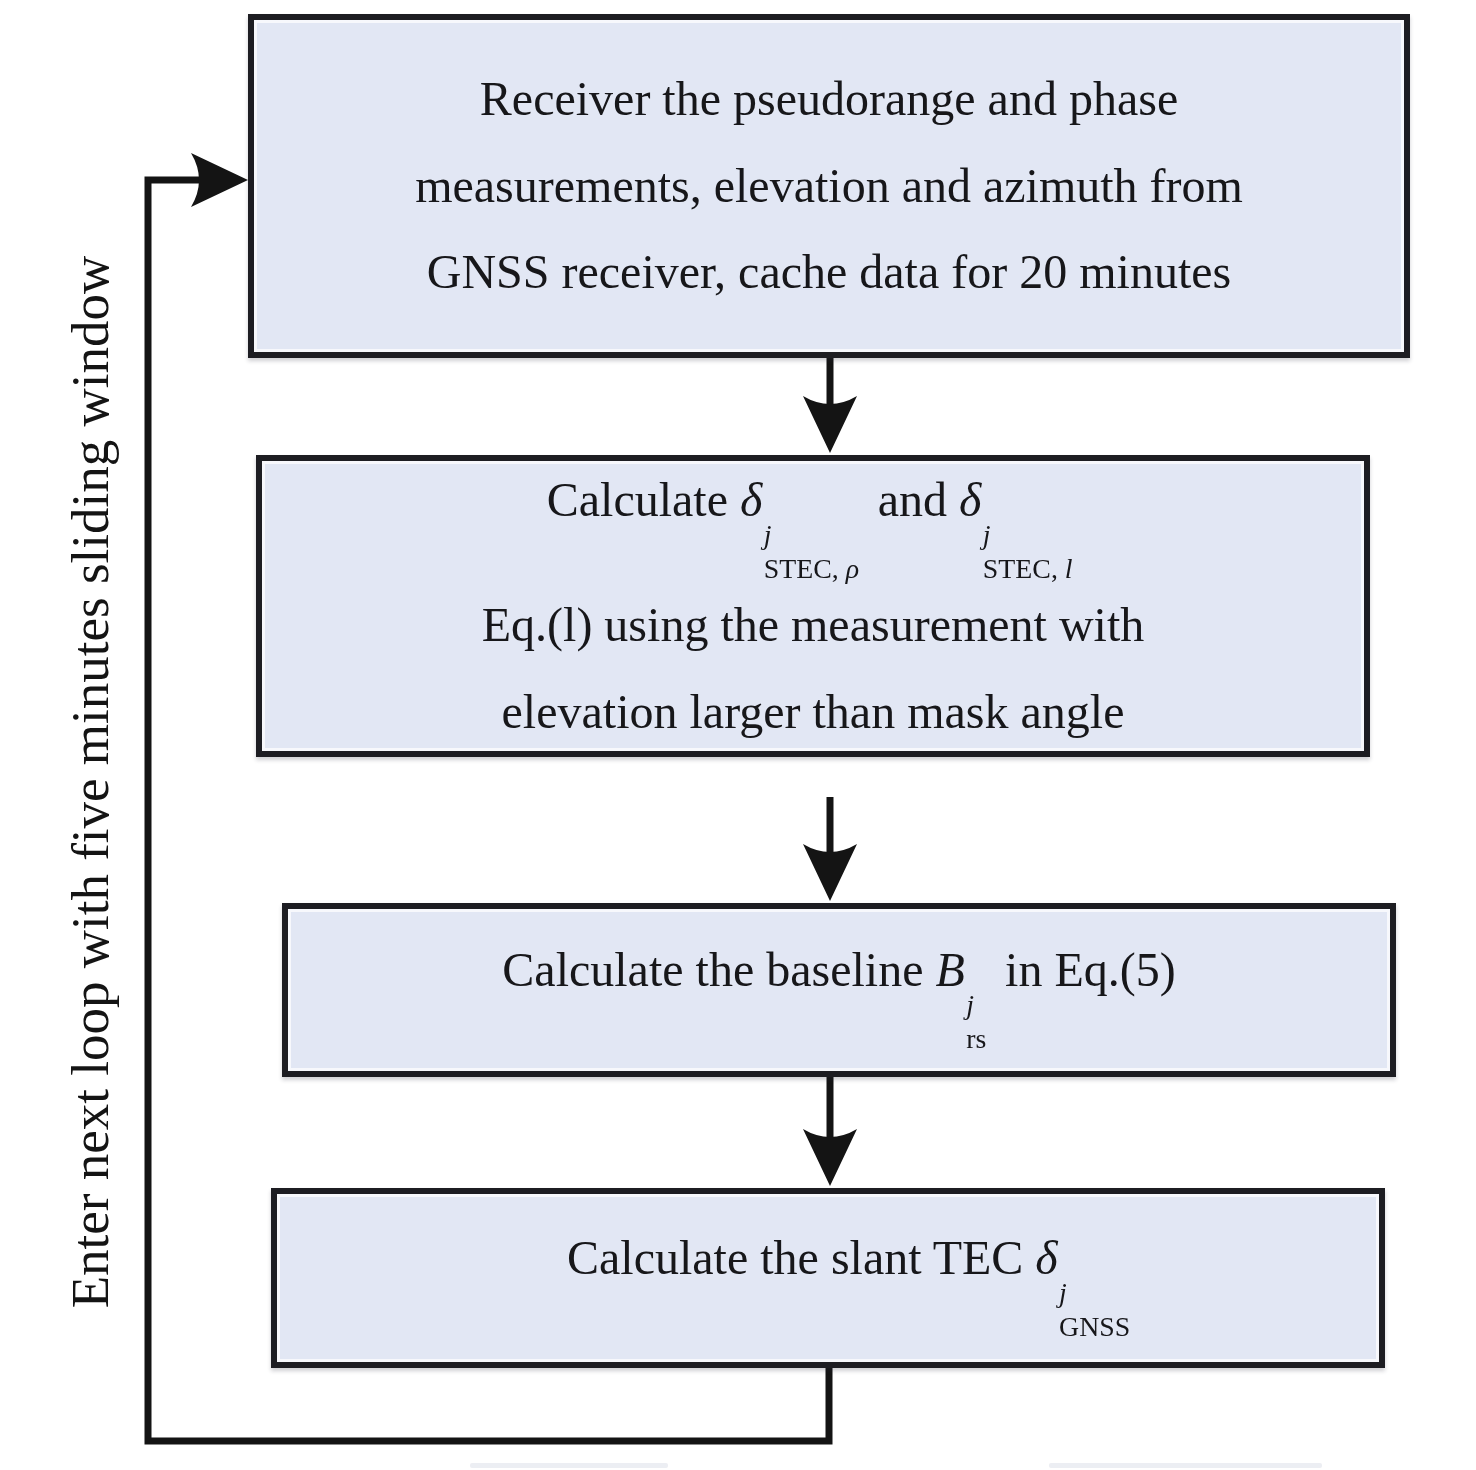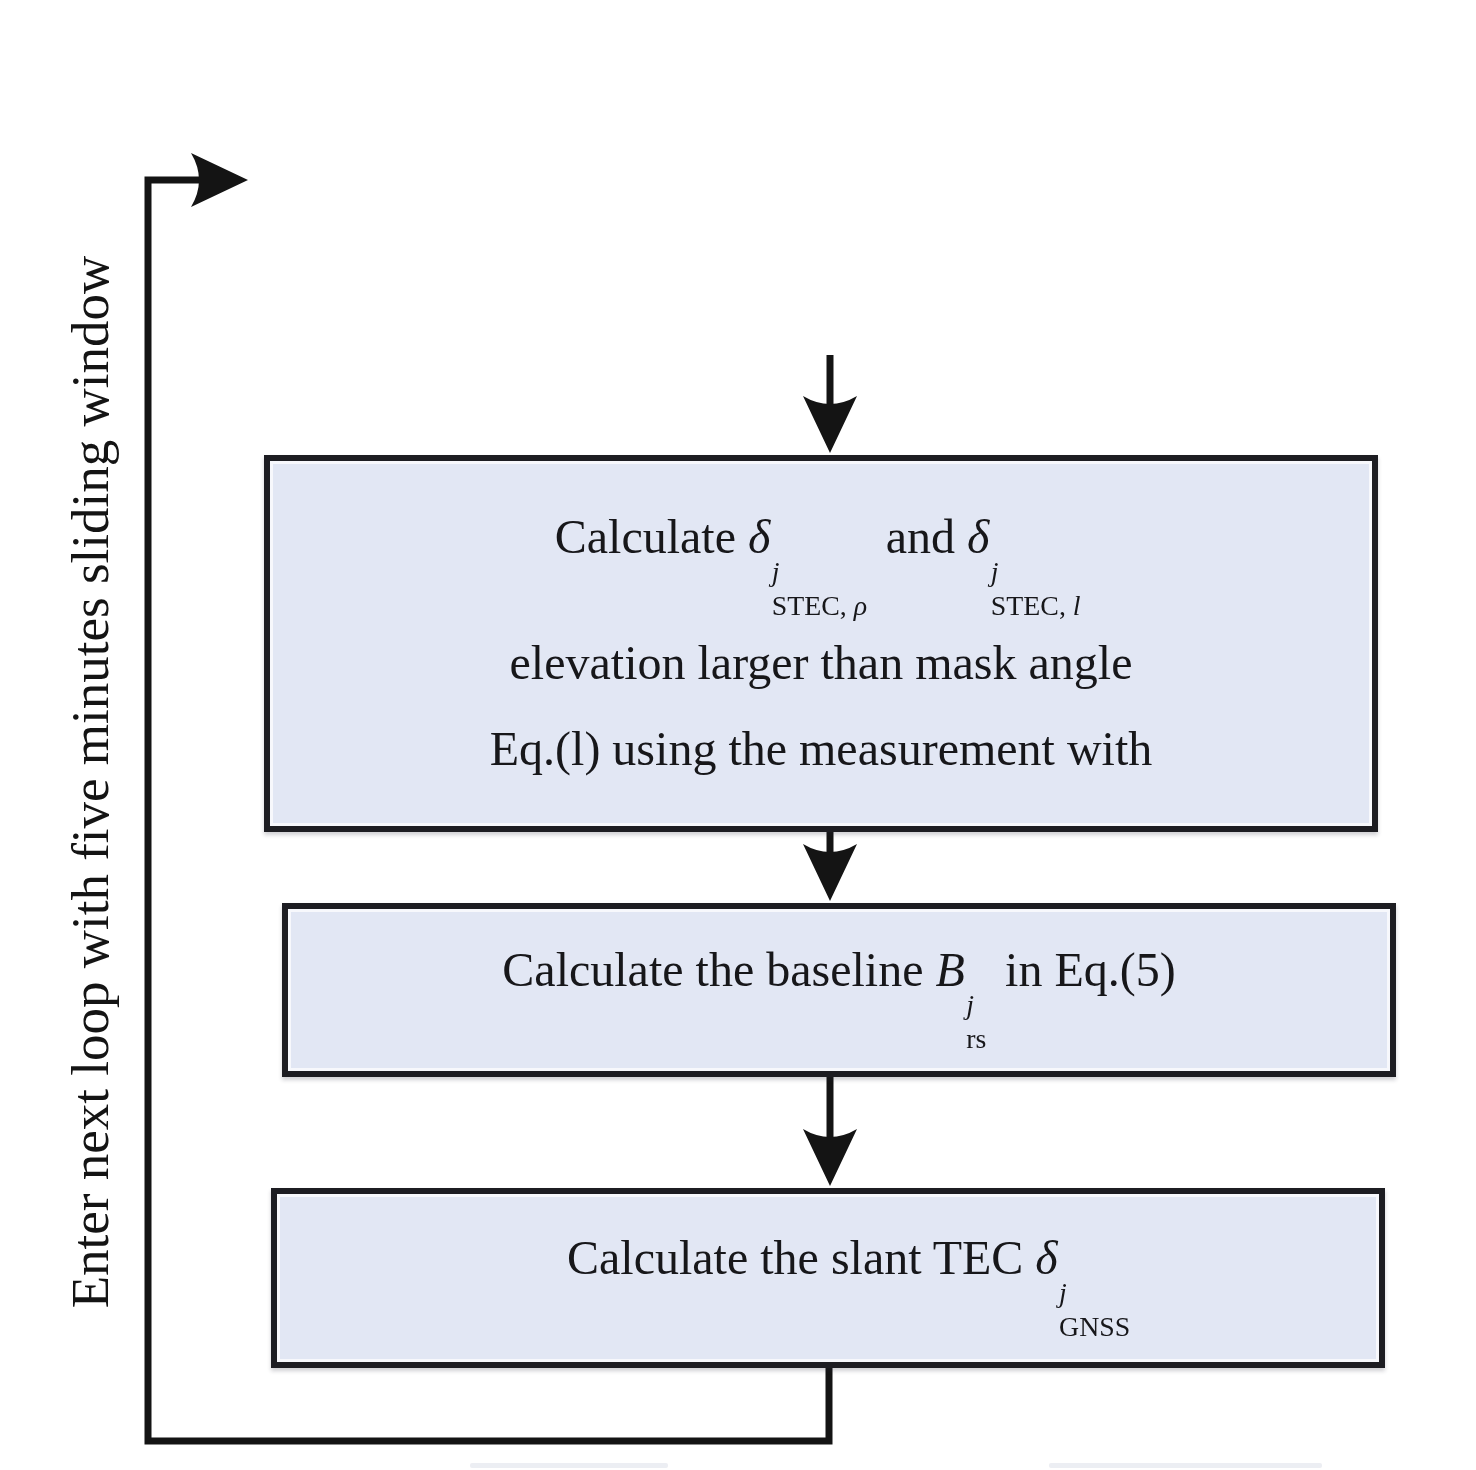--- a/index.html
+++ b/index.html
@@ -34,21 +34,21 @@
   .loop-label{
     position:absolute;left:-475px;top:752px;width:1130px;height:60px;
     line-height:60px;text-align:center;
     transform:rotate(-90deg);
     font-size:53px;color:#141414;z-index:1;white-space:nowrap;
   }
   .remnant{position:absolute;height:5px;background:#eceef3;border-radius:2px;z-index:0;}
   .remnant.r1{left:470px;top:1463px;width:198px;}
   .remnant.r2{left:1049px;top:1463px;width:273px;}
   .box1{left:248px;top:14px;width:1162px;height:344px;}
-  .box2{left:264px;top:455px;width:1114px;height:377px;}
+  .box2{left:256px;top:455px;width:1114px;height:302px;}
   .box3{left:271px;top:903px;width:1114px;height:174px;margin-left:11px;}
   .box4{left:271px;top:1188px;width:1114px;height:180px;padding-left:48px;}
 </style>
 </head>
 <body>
 
 <div class="canvas">
 
   <svg class="connectors" width="1476" height="1470" viewBox="0 0 1476 1470" aria-hidden="true">
 
@@ -60,31 +60,36 @@
 
     <path class="stem" d="M830 1074 L830 1143"></path>
     <path class="head" d="M830 1186 L803 1129 Q830 1145 857 1129 Z"></path>
 
     <path class="stem" d="M829 1366 L829 1441 L148 1441 L148 180 L204 180"></path>
     <path class="head" d="M248 180 L191 153 Q207 180 191 207 Z"></path>
   </svg>
 
   <div class="loop-label">Enter next loop with five minutes sliding window</div>
 
+  <div class="box box1">
+    <div class="line">Receiver the pseudorange and phase</div>
+    <div class="line">measurements, elevation and azimuth from</div>
+    <div class="line">GNSS receiver, cache data for 20 minutes</div>
+  </div>
 
   <div class="box box2">
     <div class="line"><span>Calculate </span><span class="mvar">δ</span><span class="supsub">
           <span class="sup">j</span>
           <span class="sub"><span>STEC, </span><span class="subi">ρ</span></span>
         </span><span> and </span><span class="mvar">δ</span><span class="supsub">
           <span class="sup">j</span>
           <span class="sub"><span>STEC, </span><span class="subi">l</span></span>
         </span></div>
+    <div class="line">Eq.(l) using the measurement with</div>
     <div class="line">elevation larger than mask angle</div>
-    <div class="line">Eq.(l) using the measurement with</div>
   </div>
 
   <div class="box box3">
     <div class="line"><span>Calculate the baseline </span><span class="mvar">B</span><span class="supsub">
           <span class="sup">j</span>
           <span class="sub"><span>rs</span><span class="subi"></span></span>
         </span><span> in Eq.(5)</span></div>
   </div>
 
   <div class="box box4">

